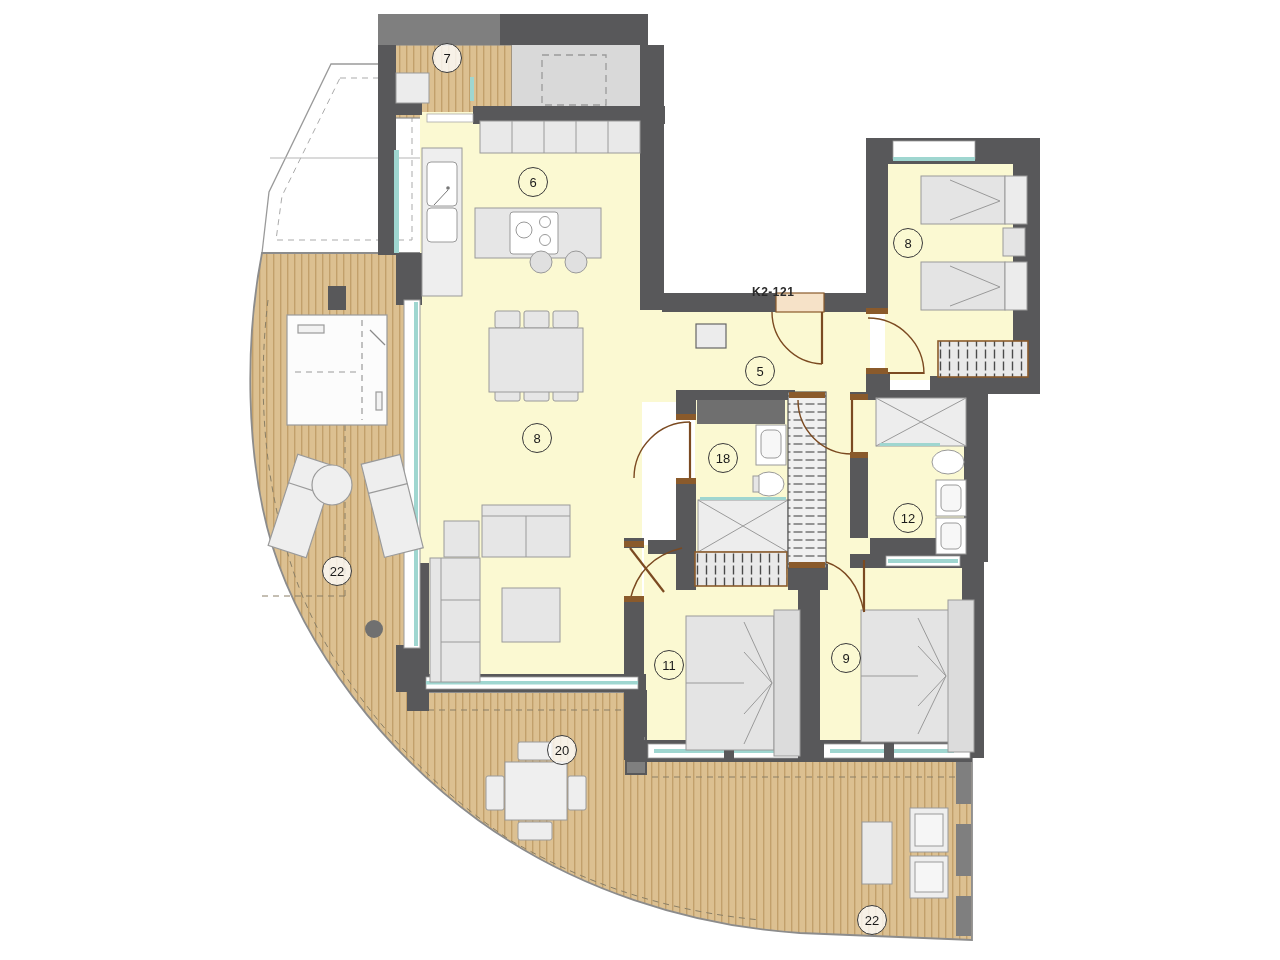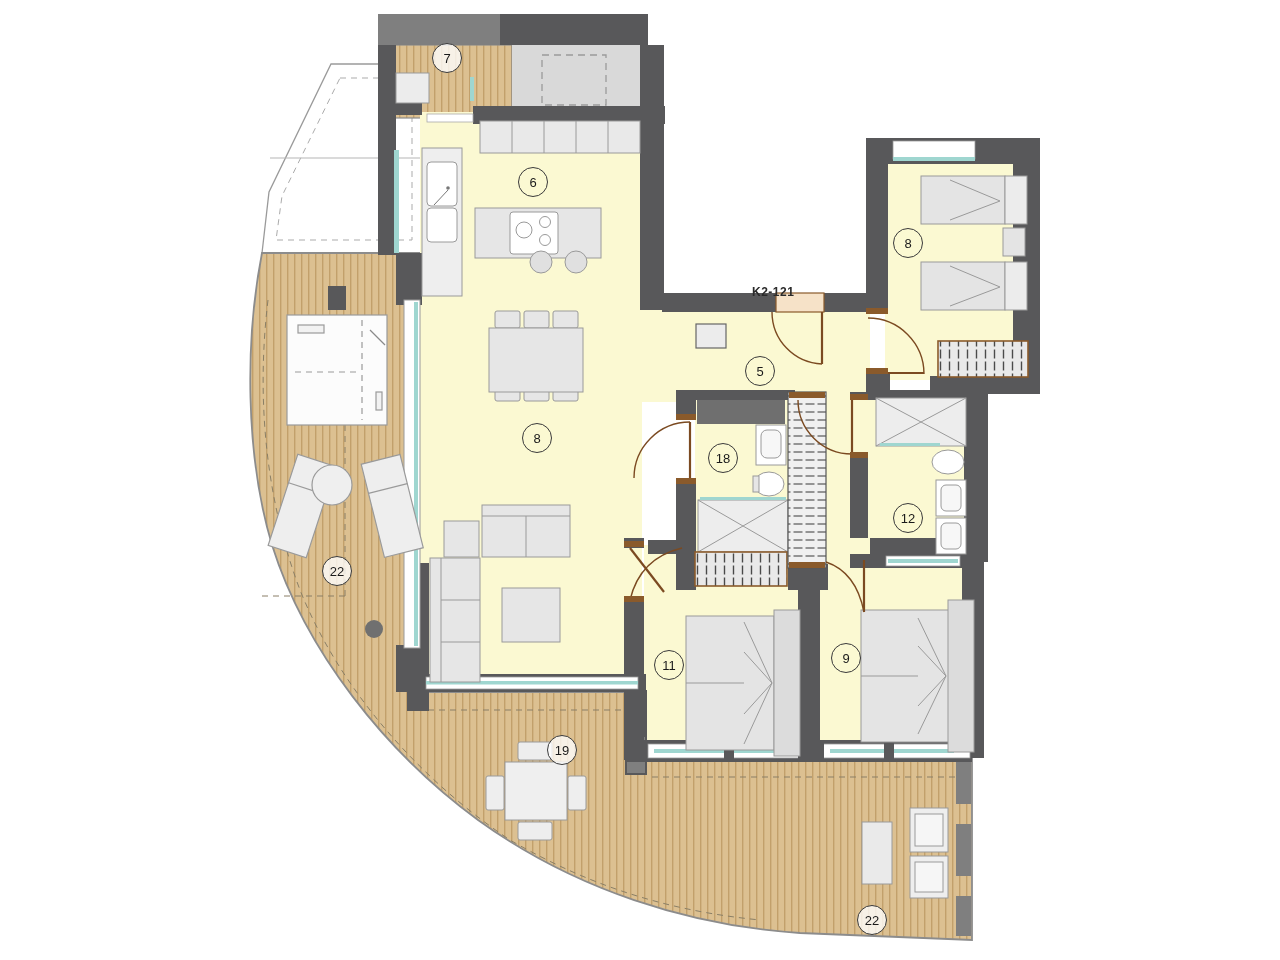--- a/index.html
+++ b/index.html
@@ -328,20 +328,20 @@
   <div class="lbl on-deck" style="left:322px;top:556px">
       <span>22</span>
     </div>
   <div class="lbl" style="left:654px;top:650px">
       <span>11</span>
     </div>
   <div class="lbl" style="left:831px;top:643px">
       <span>9</span>
     </div>
   <div class="lbl on-deck" style="left:547px;top:735px">
-      <span>19</span>
+      <span>20</span>
     </div>
   <div class="lbl on-deck" style="left:857px;top:905px">
       <span>22</span>
     </div>
 
   <div class="unit">K2-121</div>
 </div>
 
 </body></html>

